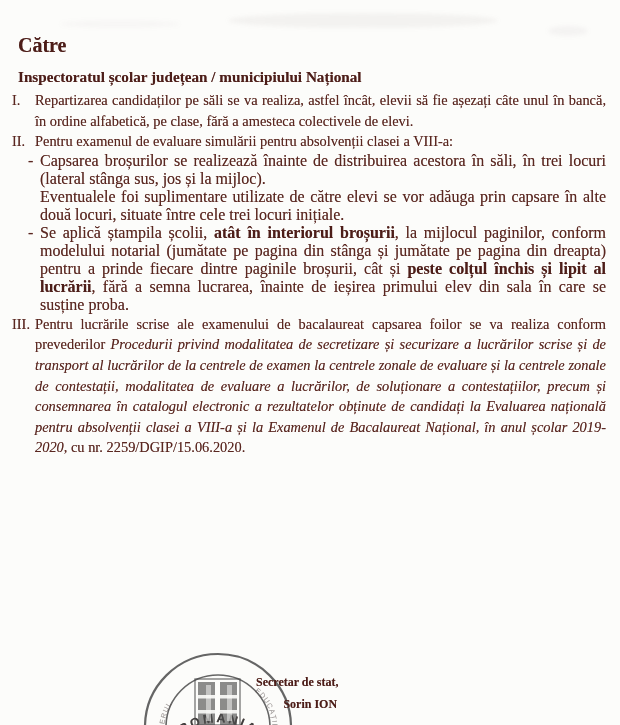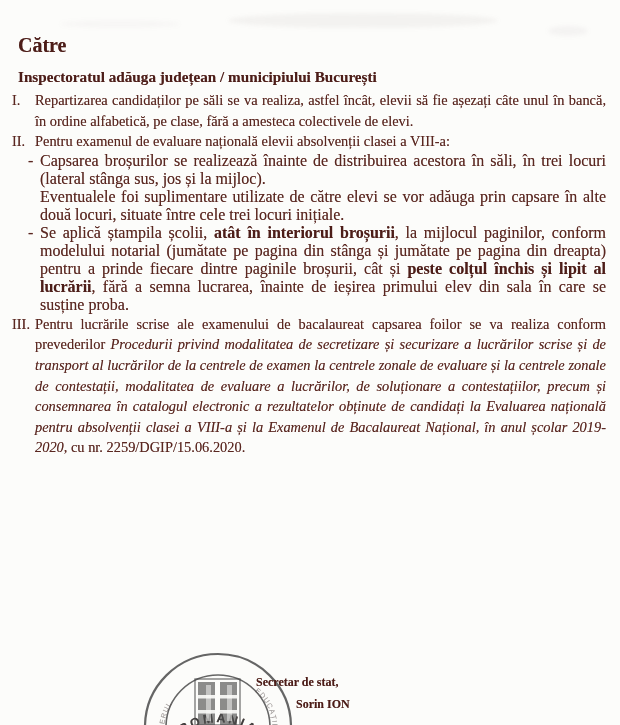--- a/index.html
+++ b/index.html
@@ -31,21 +31,21 @@
   .item .itext { flex: 1; text-align: justify; }
 
   .bullet { display: flex; }
   .bullet .bm { flex: 0 0 12px; margin-left: 10px; }
   .bullet .bt { flex: 1; text-align: justify; font-family: Liberation Serif, serif; }
   b.hl { color: #4c1d18; margin-top: 9px; }
   .it { font-style: italic; }
 
   .signature { position: absolute; left: 256px; top: 671px; z-index: 3;
                font-weight: bold; font-size: 12px; color: #4c1d18; line-height: 22px; }
-  .signature .sig-name { margin-left: 40px; }
+  .signature .sig-name { margin-left: 26px; text-align: center; }
 
   .stamp { position: absolute; left: 140px; top: 643px; width: 158px; height: 82px;
            z-index: 2; overflow: hidden; }
 
   .smudge { position: absolute; border-radius: 50%; pointer-events: none; }
   .smudge-1 { left: 228px; top: 13px; width: 270px; height: 15px;
               background: rgba(125,110,115,.07); filter: blur(2px); }
   .smudge-2 { left: 548px; top: 26px; width: 40px; height: 10px;
               background: rgba(125,110,115,.06); filter: blur(2px); }
   .smudge-3 { left: 60px; top: 20px; width: 120px; height: 8px;
@@ -55,34 +55,34 @@
 <body>
 
 <div class="smudge smudge-1"></div>
 <div class="smudge smudge-2"></div>
 <div class="smudge smudge-3"></div>
 
 <div class="doc">
 
   <div class="addr-to">Către</div>
 
-  <div class="addr-recipient">Inspectoratul adăuga județean / municipiului București</div>
+  <div class="addr-recipient">Inspectoratul școlar județean / municipiului Național</div>
 
 
 
   <div class="list">
 
     <div class="item">
       <div class="num">I.</div>
       <div class="itext">Repartizarea candidaților pe săli se va realiza, astfel încât, elevii să fie așezați câte unul în bancă, în ordine alfabetică, pe clase, fără a amesteca colectivele de elevi.</div>
     </div>
 
     <div class="item">
       <div class="num">II.</div>
-      <div class="itext">Pentru examenul de evaluare națională elevii absolvenții clasei a VIII-a:</div>
+      <div class="itext">Pentru examenul de evaluare simulării pentru absolvenții clasei a VIII-a:</div>
     </div>
 
     <div class="bullet">
       <div class="bm">-</div>
       <div class="bt">Capsarea broșurilor se realizează înainte de distribuirea acestora în săli, în trei locuri (lateral stânga sus, jos și la mijloc).</div>
     </div>
 
     <div class="bullet">
       <div class="bm"></div>
       <div class="bt">Eventualele foi suplimentare utilizate de către elevi se vor adăuga prin capsare în alte două locuri, situate între cele trei locuri inițiale.</div>

